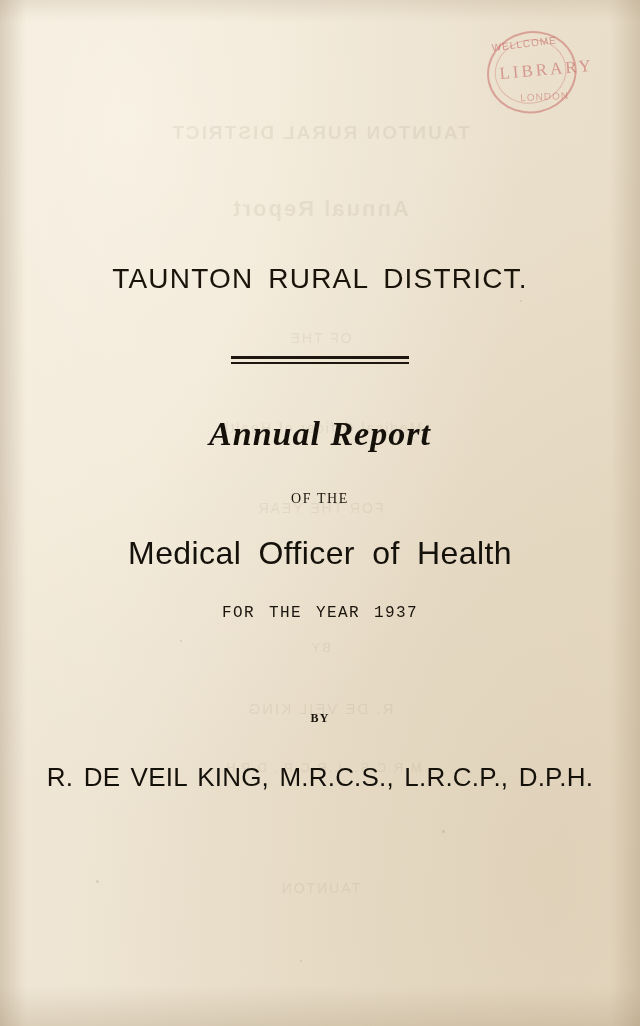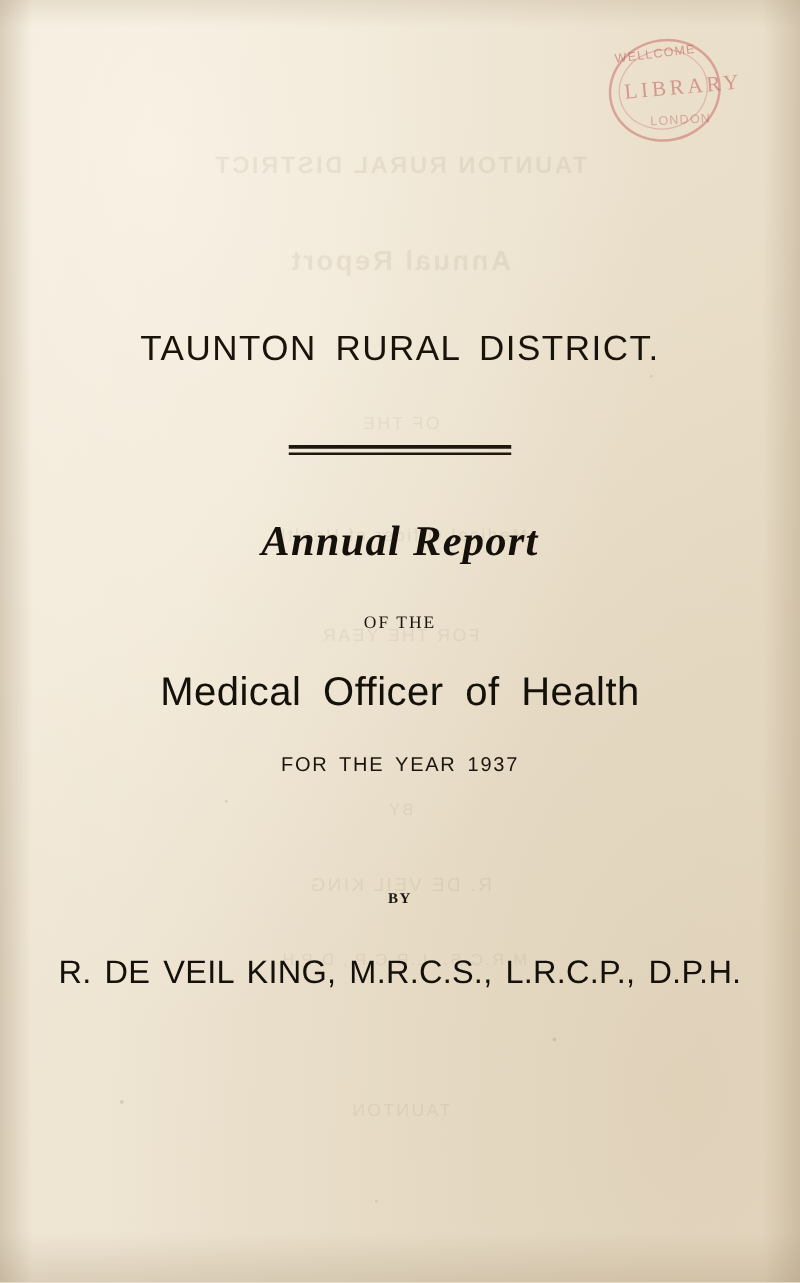--- a/index.html
+++ b/index.html
@@ -191,21 +191,21 @@
     font-family: "Liberation Sans", sans-serif;
     font-size: 32px;
     letter-spacing: 0.4px;
     word-spacing: 8px;
     color: #14100a;
   }
   .for-year {
     position: absolute;
     top: 604px;
     left: 0; right: 0;
-    font-family: Liberation Sans, sans-serif;
+    font-family: Liberation Mono, monospace;
     font-size: 16px;
     letter-spacing: 1.4px;
     word-spacing: 3px;
     color: #1b150d;
   }
   .by {
     position: absolute;
     top: 711px;
     left: 0; right: 0;
     font-family: "Liberation Serif", serif;

